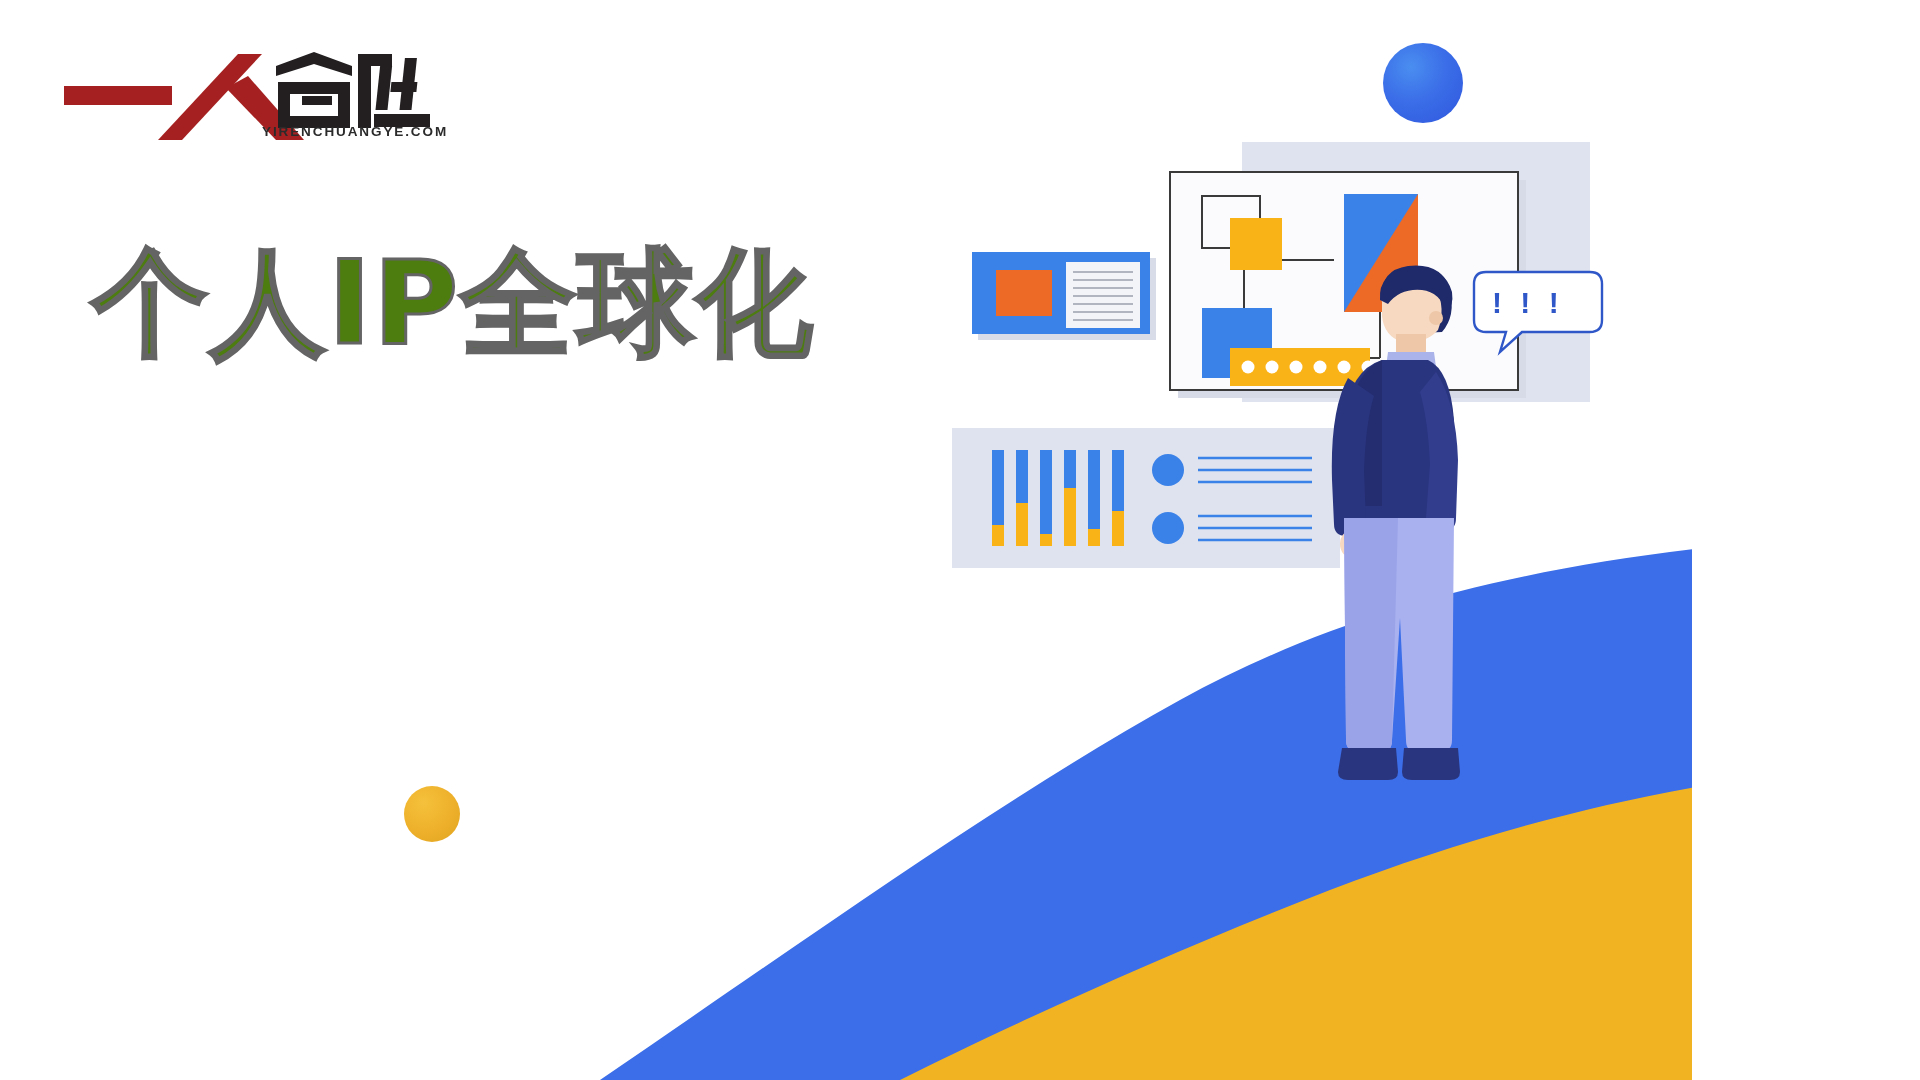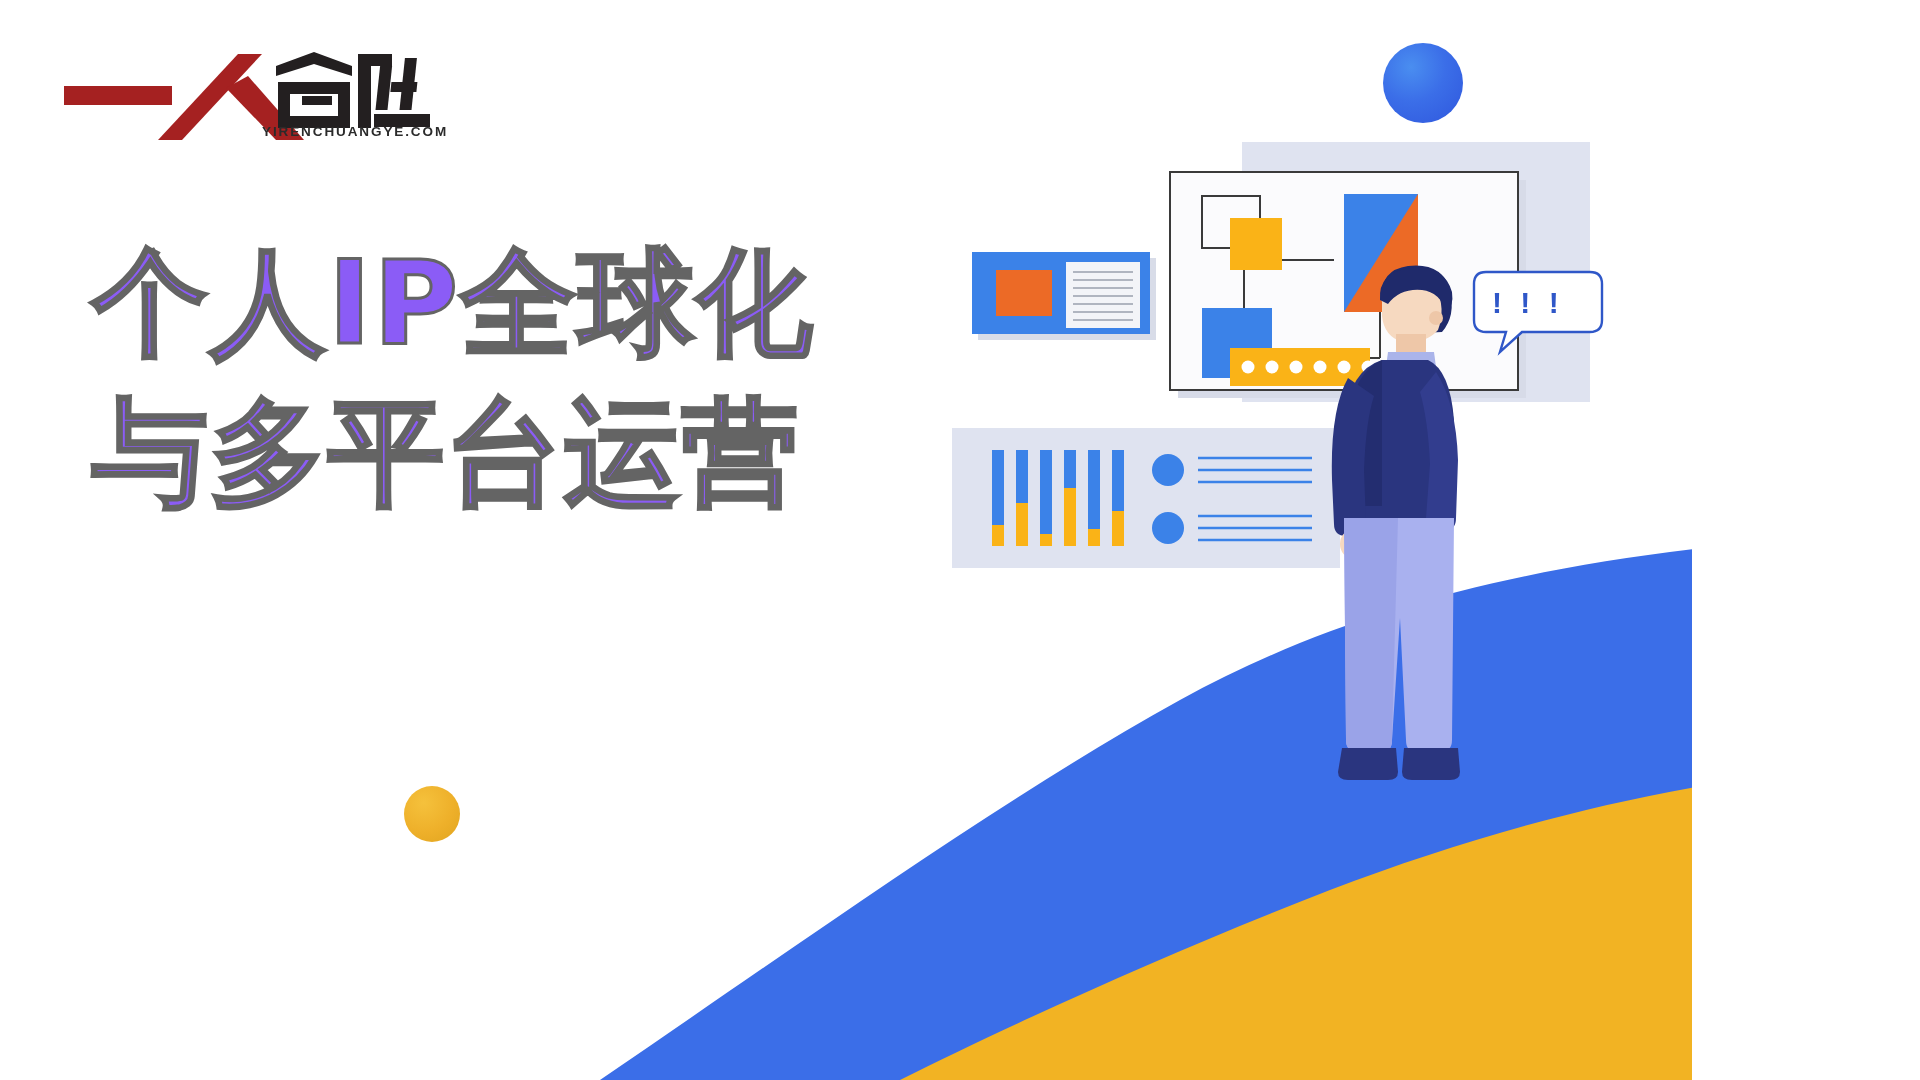--- a/index.html
+++ b/index.html
@@ -20,21 +20,21 @@
     color:#2b2b2b; white-space:nowrap;
     font-family:"Liberation Sans", sans-serif;
   }
 
   
   #title { position:absolute; left:92px; top:228px; width:820px; }
   .title-line {
     font-size:116px;
     line-height:150px;
     font-weight:bold;
-    color:#8b5cf6;
+    color:#4d7c0f;
     letter-spacing:2px;
     white-space:nowrap;
     font-family:"DejaVu Sans", sans-serif;
     -webkit-text-stroke: 3px #646464;
   }
 
   
   .circle-blue {
     position:absolute; left:1383px; top:43px; width:80px; height:80px;
     border-radius:50%;
@@ -96,21 +96,20 @@
       </g>
     </svg>
   </div>
   <div class="logo-tag">YIRENCHUANGYE.COM</div>
 
   <div class="circle-blue"></div>
   <div class="circle-yellow"></div>
 
   <div id="title">
     <div class="title-line">个人IP全球化</div>
-    <div class="title-line">与多平台运营</div>
   </div>
 
   <div id="illus">
     <svg width="990" height="820" viewBox="0 0 990 820">
 
       <rect x="312" y="22" width="348" height="260" fill="#dfe3f0"></rect>
 
       <rect x="248" y="60" width="348" height="218" fill="#d7dbe8"></rect>
       <rect x="240" y="52" width="348" height="218" fill="#fbfbfd" stroke="#3a3a3a" stroke-width="2"></rect>
 

